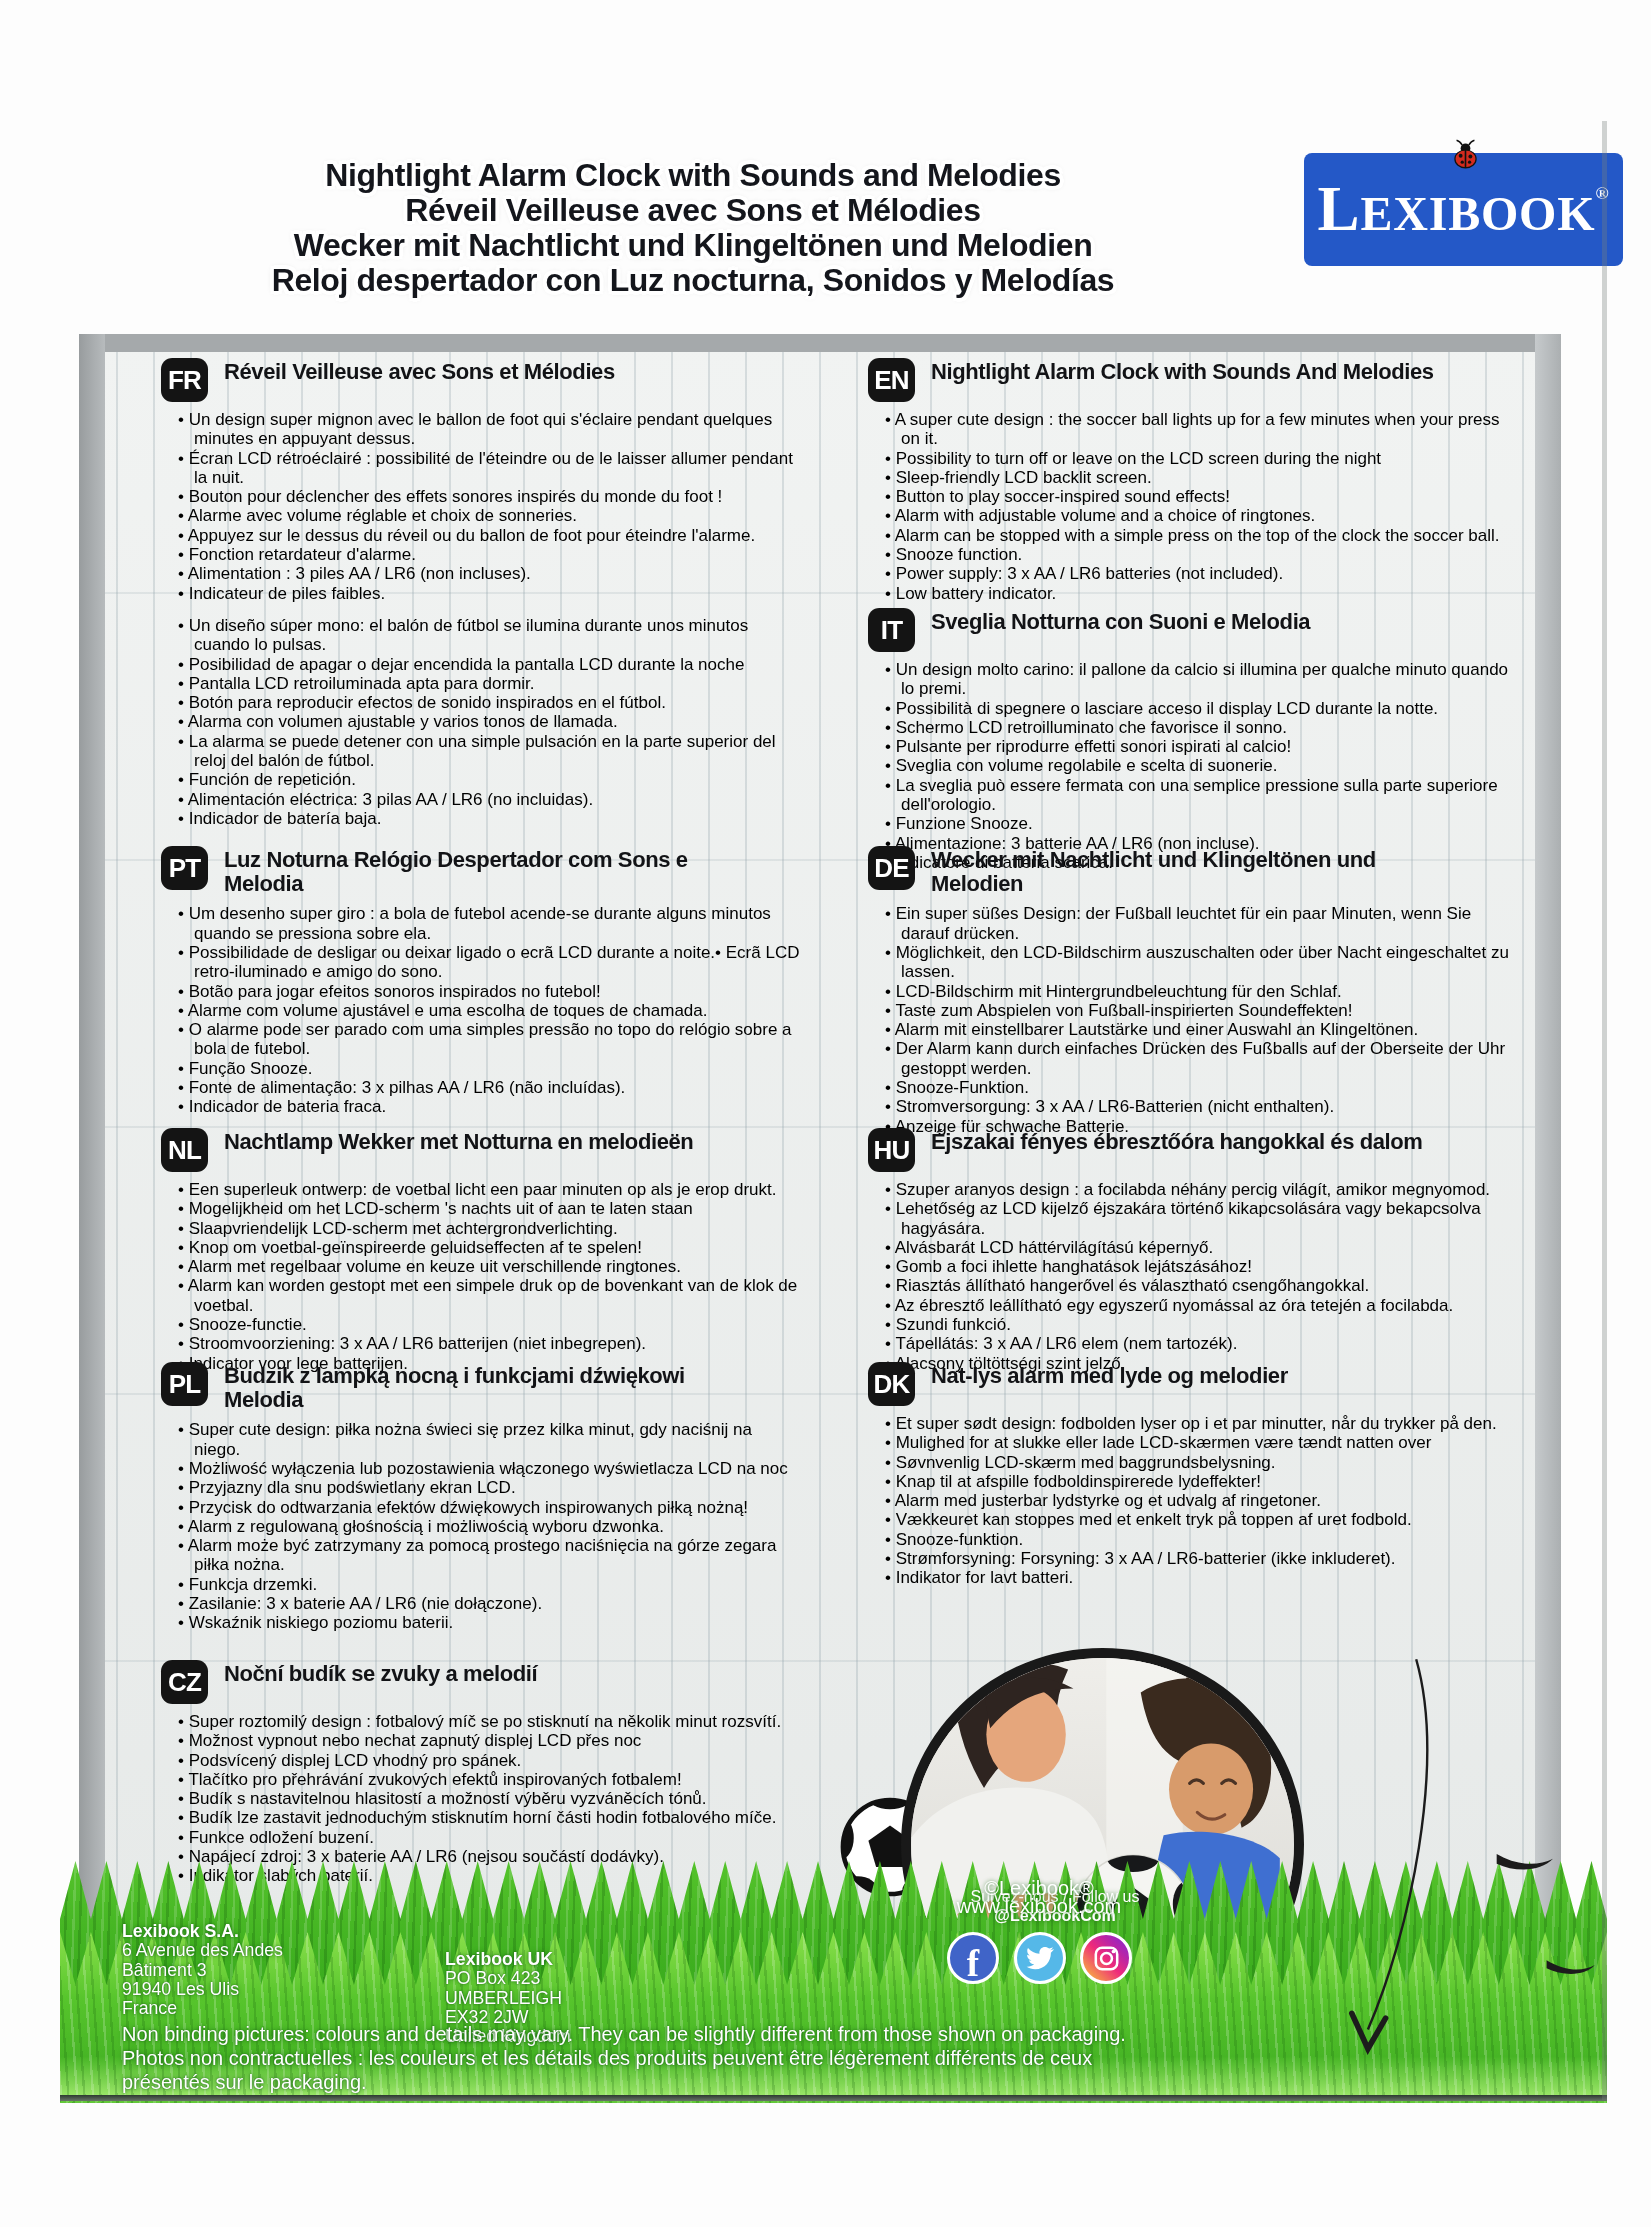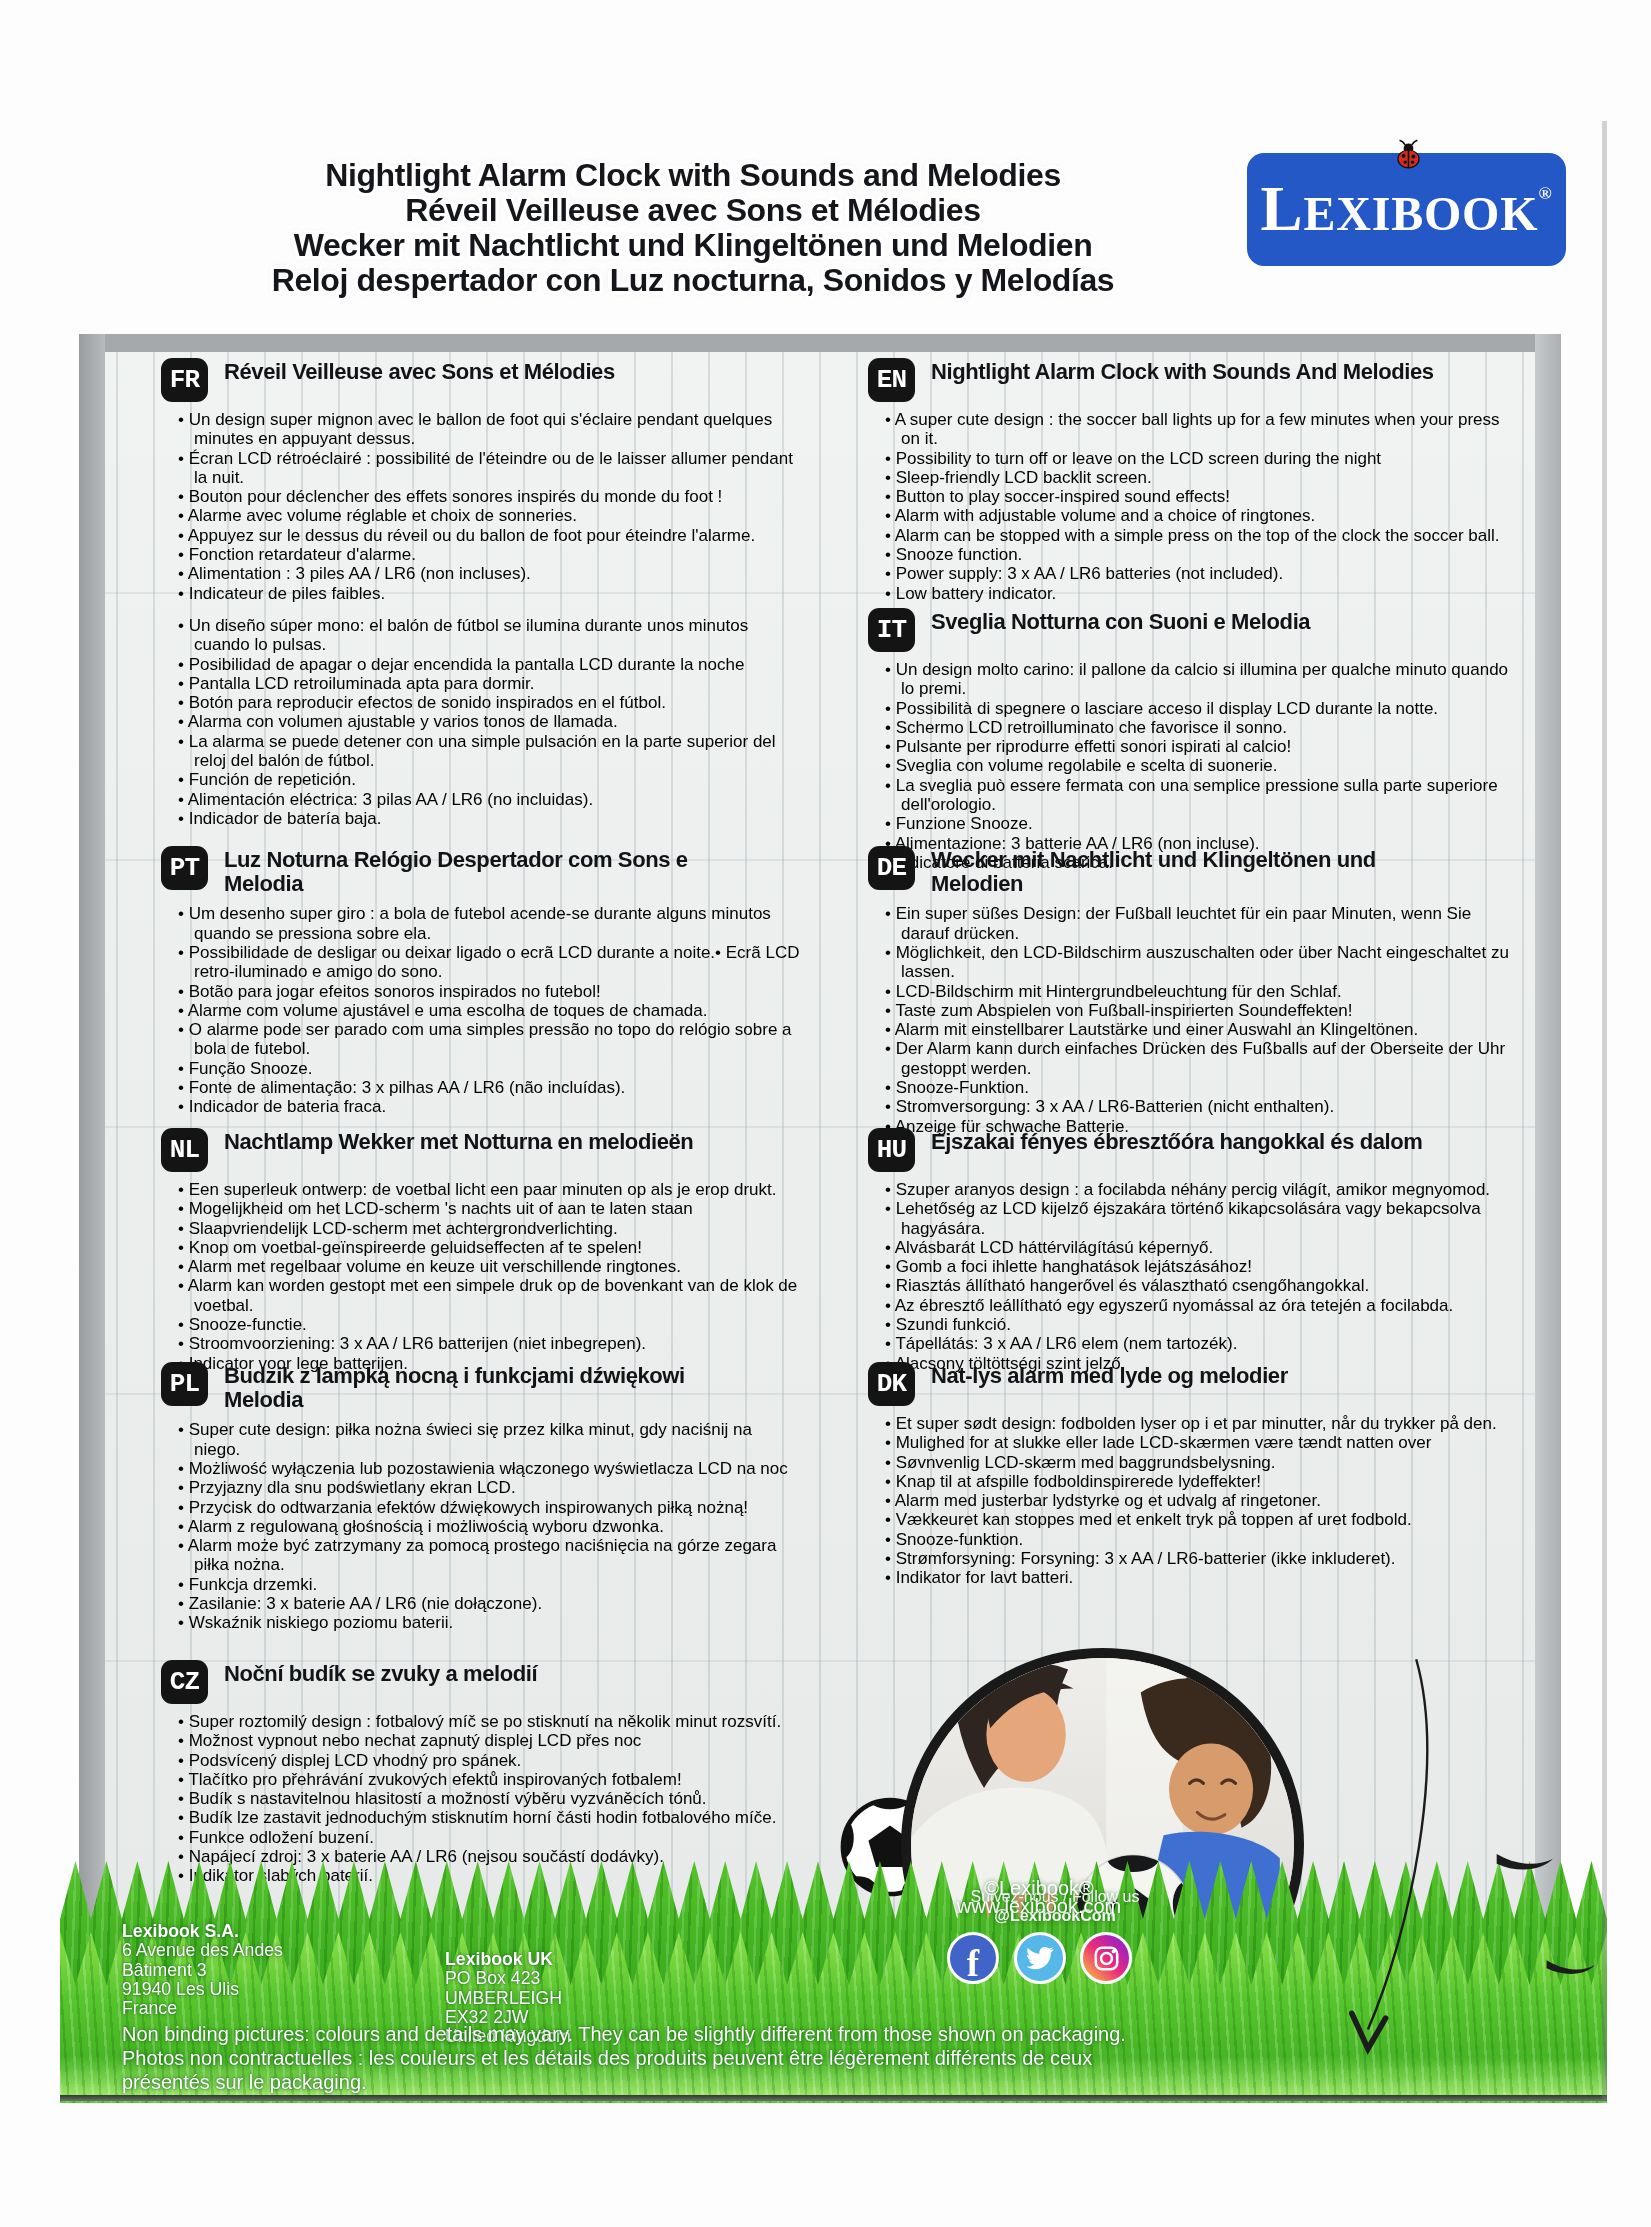--- a/index.html
+++ b/index.html
@@ -7,22 +7,22 @@
          font-family:"Liberation Sans",sans-serif;color:#17181a;}
 
   
   .product-title{position:absolute;left:145px;top:158px;width:1096px;text-align:center;
     font-weight:bold;font-size:32px;line-height:35px;letter-spacing:-0.4px;color:#14161c;
     text-shadow:-3.2px -3.2px 0 #fff,3.2px -3.2px 0 #fff,-3.2px 3.2px 0 #fff,3.2px 3.2px 0 #fff,
       -4px 0 0 #fff,4px 0 0 #fff,0 -4px 0 #fff,0 4px 0 #fff,
       -2.4px -2.4px 0 #fff,2.4px -2.4px 0 #fff,-2.4px 2.4px 0 #fff,2.4px 2.4px 0 #fff,0 0 6.4px rgba(0,0,0,.28);}
 
   
-  .logo{position:absolute;left:1247px;top:153px;width:319px;height:113px;background:#2458c7;
-        border-radius:17px;display:flex;align-items:center;justify-content:center;}
+  .logo{position:absolute;left:1304px;top:153px;width:319px;height:113px;background:#2458c7;
+        border-radius:8px;display:flex;align-items:center;justify-content:center;}
   .logo-text{font-family:"Liberation Serif",serif;font-weight:bold;color:#fff;font-size:48px;
              letter-spacing:0.8px;white-space:nowrap;}
   .logo-text .big{font-size:63px;}
   .logo-text sup{font-size:17.7px;vertical-align:31px;}
   .ladybug{position:absolute;left:142px;top:-16px;width:39px;height:39px;}
 
   
   .panel{position:absolute;left:79px;top:334px;width:1482px;height:1595px;z-index:1;
     background-image:
       repeating-linear-gradient(90deg,rgba(140,158,166,.28) 0 1.6px,transparent 1.6px 37px),
@@ -38,21 +38,21 @@
   .box-bottom{position:absolute;left:60px;top:2095px;width:1547px;height:6.4px;
               background:linear-gradient(180deg,#2c3a2f,#6a7569);z-index:7;}
 
   
   .sections{position:absolute;left:161px;top:358px;width:1370px;z-index:3;display:grid;
             grid-template-columns:1fr 1fr;column-gap:44px;
             grid-template-rows:250px 238px 282px 234px 298px auto;align-items:start;}
   .lang-sec{padding-right:4.8px;}
   .sec-head{display:flex;align-items:flex-start;}
   .badge{flex:0 0 auto;width:47px;height:44px;background:#141414;color:#fff;border-radius:11.3px;
-         font-weight:bold;font-size:26px;letter-spacing:-0.8px;display:flex;align-items:center;justify-content:center;font-family:Liberation Mono, monospace;}
+         font-weight:bold;font-size:26px;letter-spacing:-0.8px;display:flex;align-items:center;justify-content:center;}
   .sec-title{margin:0 0 0 16px;font-size:22px;line-height:24px;font-weight:bold;color:#121316;
              letter-spacing:-0.4px;max-width:520px;padding-top:2.4px;}
   .bullets{margin:8px 17px 0;padding:0;list-style:none;font-size:17px;line-height:19.3px;color:#000000;}
   .bullets li{padding-left:16px;text-indent:-16px;}
   .bullets li::before{content:"• ";}
 
   
   .deco-ball{position:absolute;left:836px;top:1793px;width:108px;height:108px;z-index:3;}
   .photo-circle{position:absolute;left:901px;top:1648px;width:403px;height:393px;z-index:4;
      border-radius:50%;border:10.5px solid #191919;overflow:hidden;background:#e7e6e2;box-sizing:border-box;}

